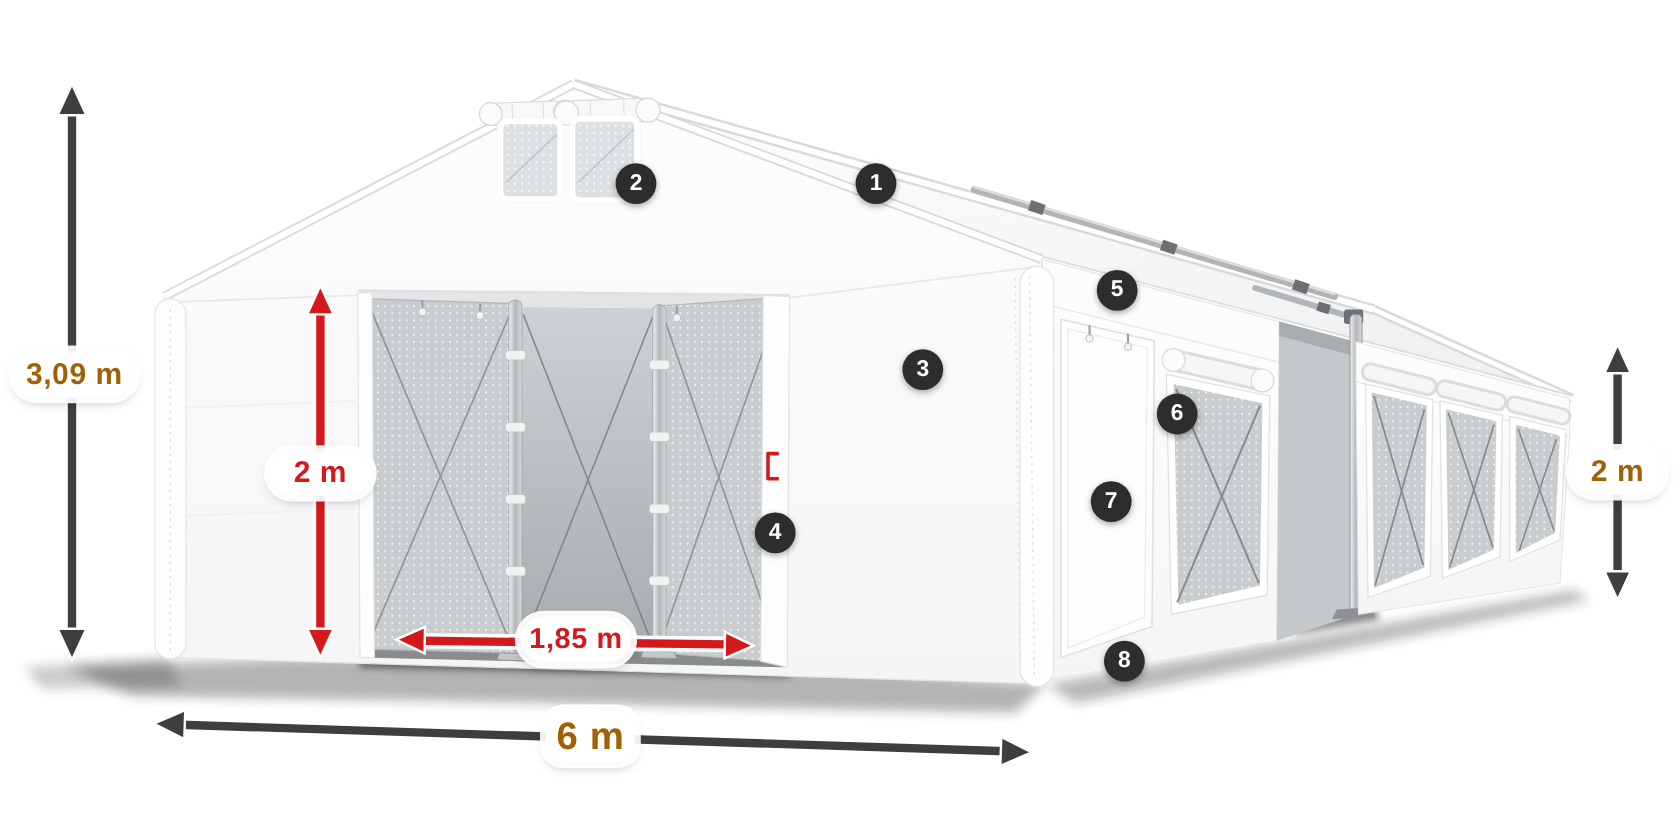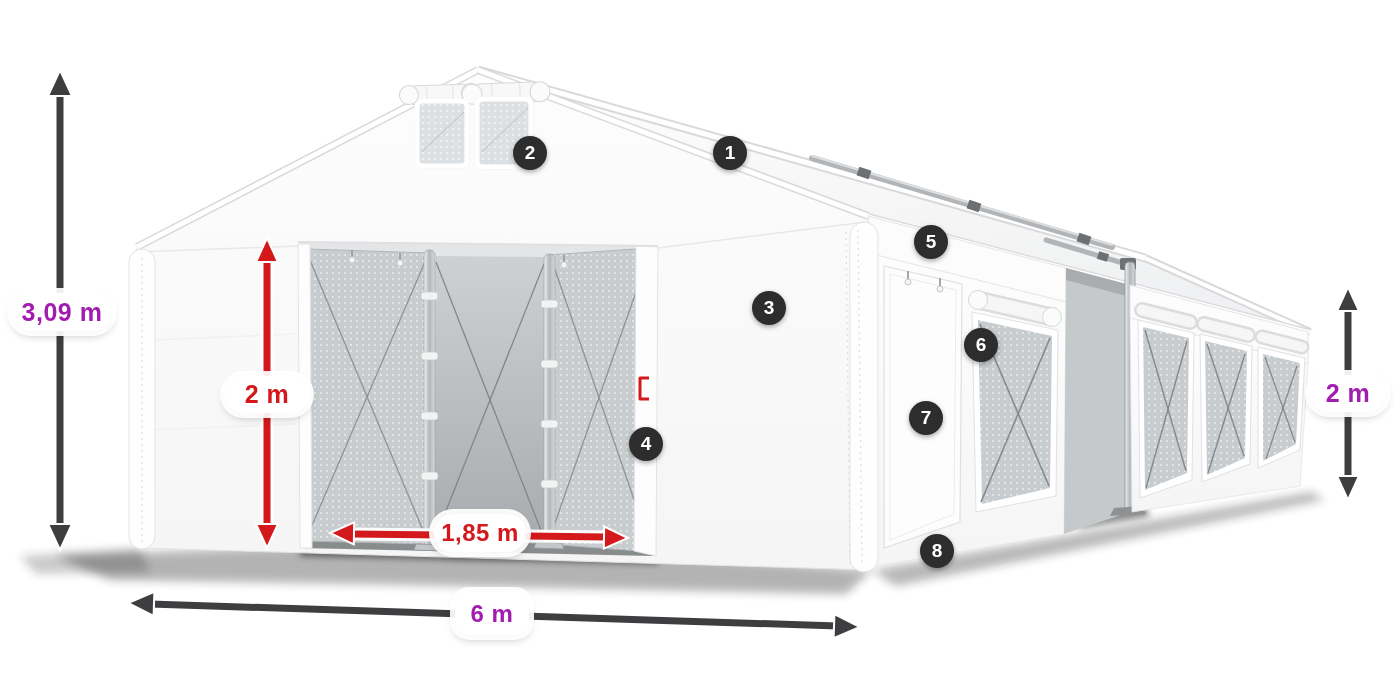--- a/index.html
+++ b/index.html
@@ -3,21 +3,21 @@
 <meta charset="utf-8">
 <style>
   html,body{margin:0;padding:0;background:#fff;}
   .stage{
     position:relative;width:1400px;height:700px;background:#ffffff;
     overflow:hidden;font-family:"Liberation Sans",sans-serif;
   }
   .stage svg{position:absolute;left:0;top:0;width:1400px;height:700px;}
   .pill{
     position:absolute;display:flex;align-items:center;justify-content:center;
-    background:#ffffff;border-radius:999px;font-weight:700;color:#a21caf;
+    background:#ffffff;border-radius:999px;font-weight:700;color:#a16207;
     box-shadow:0 0 0 5px rgba(255,255,255,.92),0 4px 10px rgba(0,0,0,.28);
     letter-spacing:.5px;white-space:nowrap;
   }
   .pill--red{color:#d3191c;}
   .pill--rect{border-radius:14px;}
   .badge{
     position:absolute;width:34px;height:34px;border-radius:50%;
     background:#2d2d2d;color:#ffffff;display:flex;align-items:center;justify-content:center;
     font-weight:700;font-size:19px;box-shadow:0 2px 5px rgba(0,0,0,.35);
     cursor:pointer;user-select:none;
@@ -274,21 +274,21 @@
       <line x1="352" y1="534" x2="606" y2="537" stroke="#d3191c" stroke-width="7"></line>
       <polygon points="0,0 24,-11 24,11" fill="#d3191c" stroke="#ffffff" stroke-width="2" transform="translate(330,533) rotate(1)"></polygon>
       <polygon points="0,0 -24,-11 -24,11" fill="#d3191c" stroke="#ffffff" stroke-width="2" transform="translate(628,538) rotate(1)"></polygon>
     </g>
   </g>
 </svg>
 
 <div class="pill" style="left:12px;top:293px;width:100px;height:38px;font-size:25px">3,09 m</div>
 <div class="pill pill--red" style="left:225px;top:376px;width:84px;height:37px;font-size:25px">2 m</div>
 <div class="pill pill--red" style="left:434px;top:514px;width:92px;height:38px;font-size:24px">1,85 m</div>
-<div class="pill pill--rect" style="left:455px;top:592px;width:74px;height:43px;font-size:24px">6 m</div>
+<div class="pill pill--rect" style="left:455px;top:592px;width:74px;height:43px;font-size:32px">6 m</div>
 <div class="pill" style="left:1310px;top:375px;width:76px;height:37px;font-size:25px">2 m</div>
 
 <div class="badge" style="left:713px;top:136px">1</div>
 <div class="badge" style="left:513px;top:136px">2</div>
 <div class="badge" style="left:752px;top:291px">3</div>
 <div class="badge" style="left:629px;top:427px">4</div>
 <div class="badge" style="left:914px;top:225px">5</div>
 <div class="badge" style="left:964px;top:328px">6</div>
 <div class="badge" style="left:909px;top:401px">7</div>
 <div class="badge" style="left:920px;top:534px">8</div>

